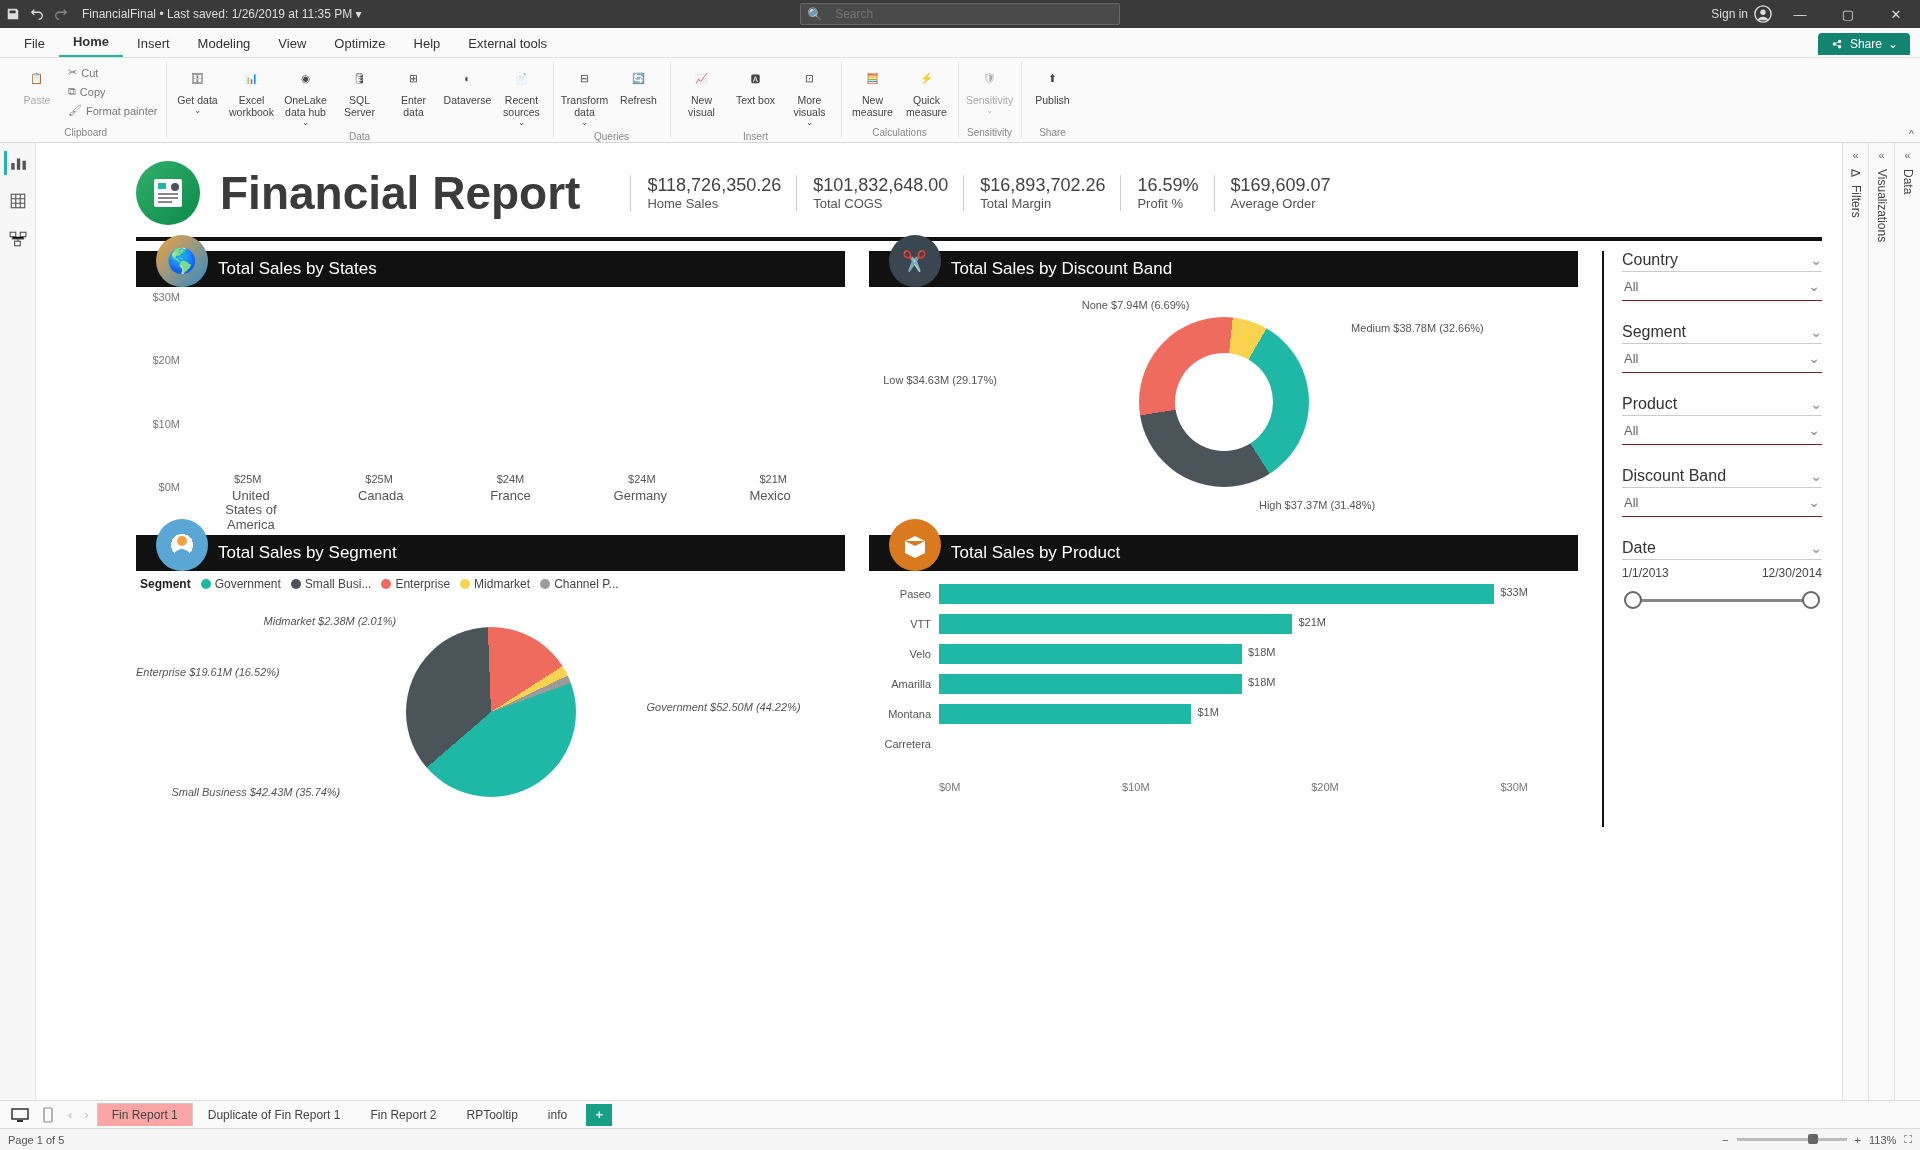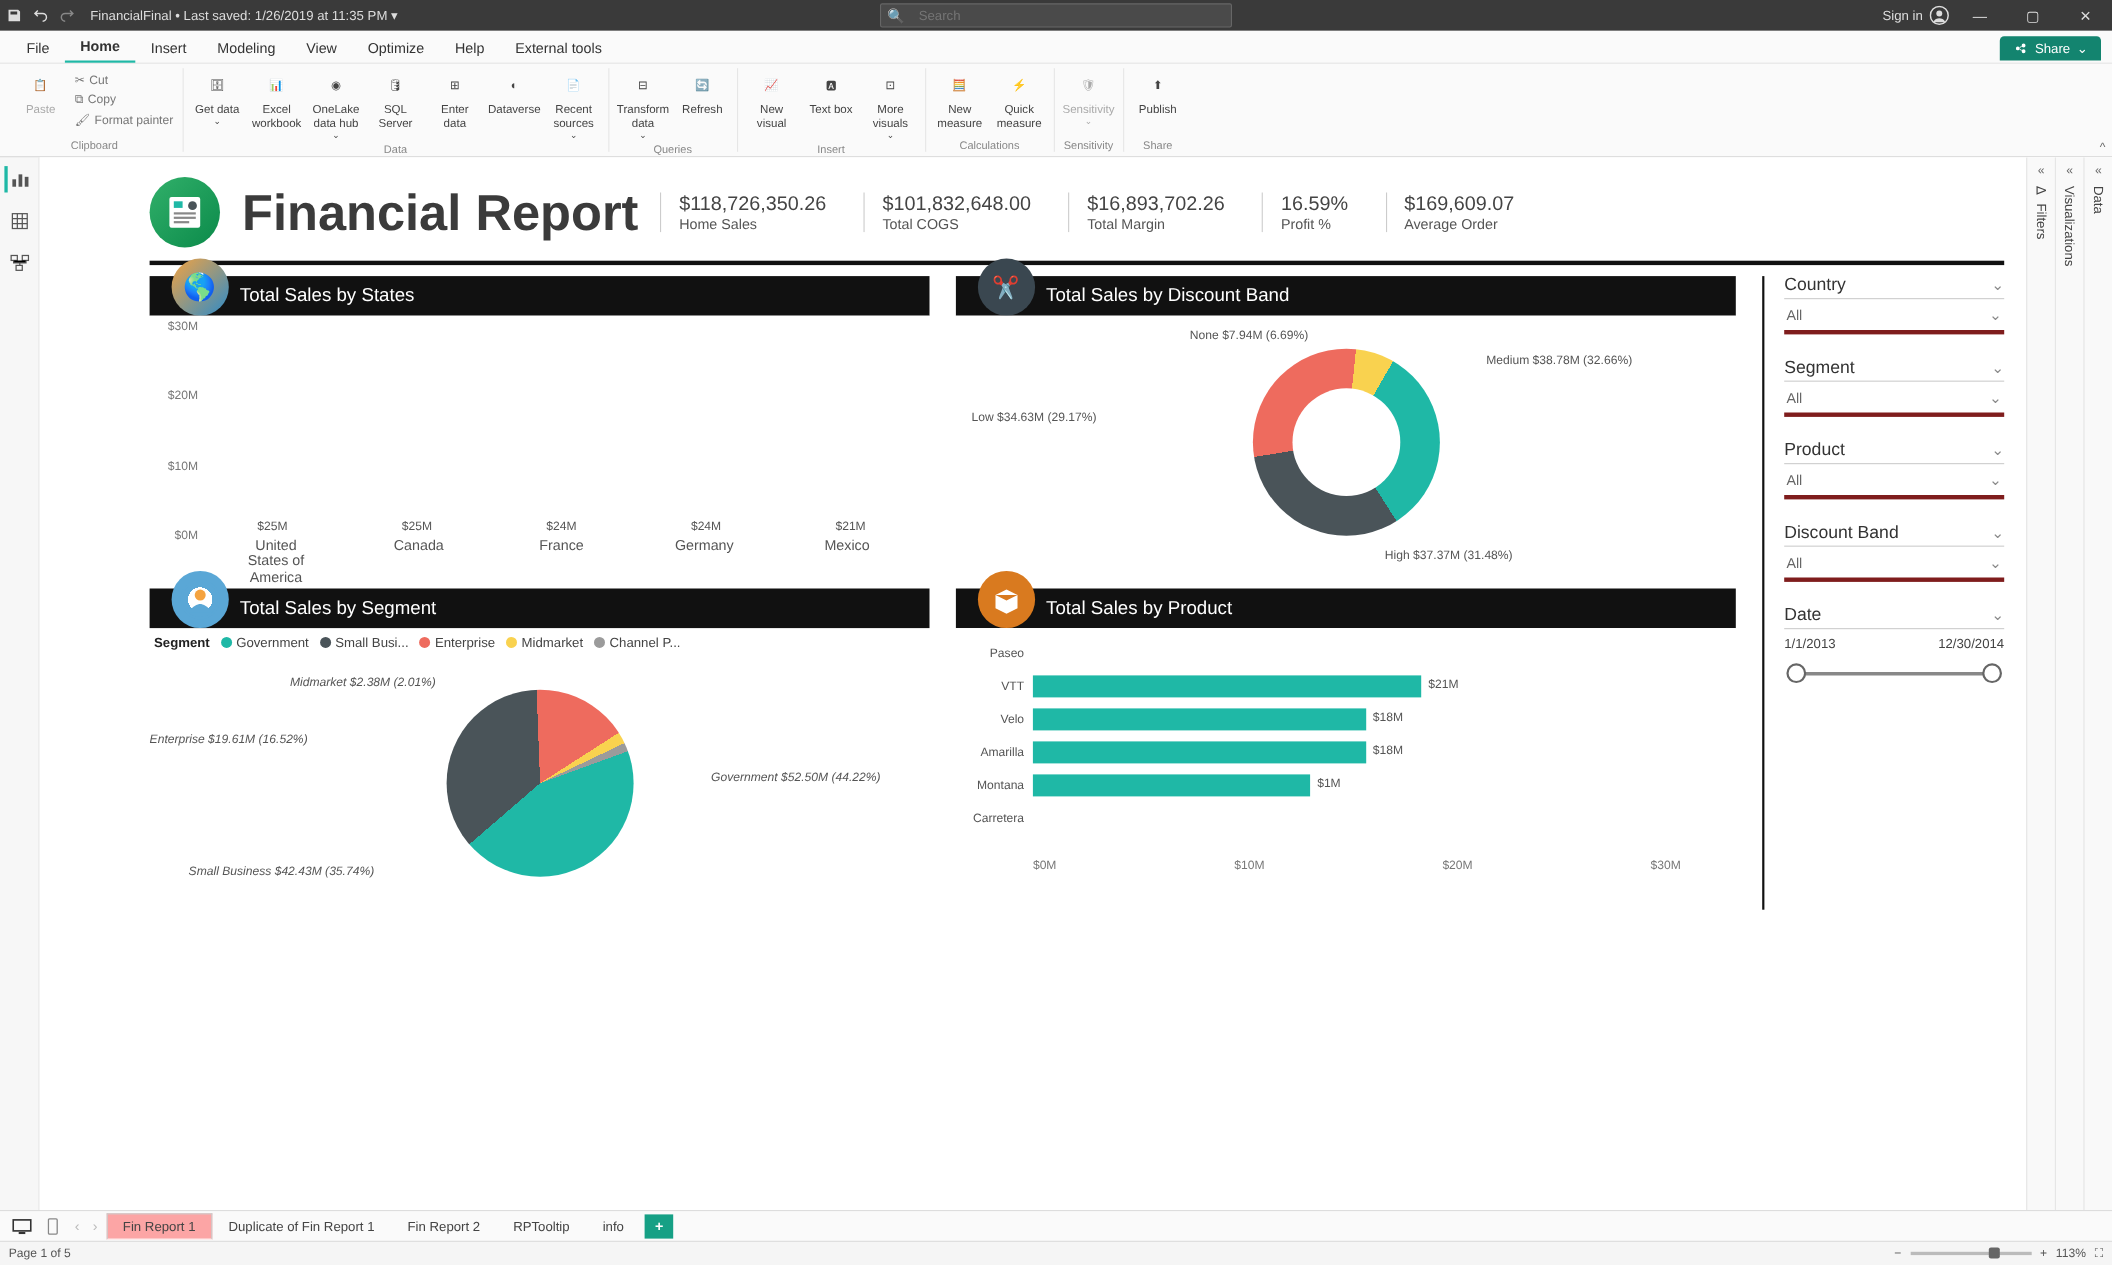--- a/index.html
+++ b/index.html
@@ -53,21 +53,21 @@
   .report-page{flex:1;padding:10px 20px 10px 100px;min-width:0;}
   
   .rightpanes{display:flex;}
   .pane-collapsed{width:26px;border-left:1px solid #e4e4e4;background:#f9f9f9;display:flex;flex-direction:column;align-items:center;padding-top:6px;}
   .pane-collapsed .chev{font-size:11px;color:#666;}
   .pane-collapsed .vlabel{writing-mode:vertical-rl;font-size:12px;color:#444;margin-top:8px;}
   
   .rep-header{display:flex;align-items:center;gap:20px;padding:8px 0 10px;}
   .rep-logo{width:64px;height:64px;border-radius:50%;background:linear-gradient(135deg,#31b06a,#0b8a4a);display:flex;align-items:center;justify-content:center;}
   .rep-title{font-size:46px;font-weight:700;color:#3b3b3b;}
-  .kpis{display:flex;gap:34px;}
+  .kpis{display:flex;gap:15px;margin-left:30px;}
   .kpi{border-left:1px solid #ccc;padding-left:16px;}
   .kpi:first-child{border-left:1px solid #ccc;}
   .kpi .v{font-size:18px;color:#444;}
   .kpi .l{font-size:13px;color:#555;}
   .rep-rule{height:4px;background:#111;margin:2px 0 10px;}
   
   .rep-grid{display:grid;grid-template-columns: 1fr 1fr 220px;grid-template-rows:auto auto;gap:18px 24px;}
   .panel{position:relative;}
   .panel-title{background:var(--blackbar);color:#fff;font-size:17px;padding:6px 12px 6px 82px;position:relative;height:36px;display:flex;align-items:center;}
   .panel-badge{position:absolute;left:20px;top:-16px;width:52px;height:52px;border-radius:50%;display:flex;align-items:center;justify-content:center;font-size:24px;}
@@ -99,21 +99,21 @@
   .hbar-row{display:flex;align-items:center;height:26px;margin-bottom:4px;}
   .hbar-cat{width:62px;text-align:right;font-size:11px;color:#555;padding-right:8px;margin-left:-62px;}
   .hbar-track{flex:1;position:relative;height:20px;}
   .hbar{position:absolute;left:0;top:0;bottom:0;background:var(--teal);}
   .hbar-val{position:absolute;top:2px;font-size:11px;color:#555;}
   .hbar-xaxis{position:absolute;left:70px;right:50px;bottom:8px;display:flex;justify-content:space-between;font-size:11px;color:#777;}
   
   .slicers{grid-row:1 / span 2;grid-column:3;border-left:2px solid #111;padding-left:18px;}
   .slicer{margin-bottom:22px;}
   .slicer-head{display:flex;align-items:center;justify-content:space-between;border-bottom:1px solid #ccc;padding-bottom:2px;font-size:16px;color:#333;}
-  .slicer-val{display:flex;align-items:center;justify-content:space-between;font-size:13px;color:#666;padding:6px 2px;border-bottom:4px solid #7f1d1d;}
+  .slicer-val{display:flex;align-items:center;justify-content:space-between;font-size:13px;color:#666;padding:6px 2px;border-bottom:1px solid #7f1d1d;}
   .chev-down::after{content:"⌄";color:#888;font-size:14px;}
   .date-range{display:flex;justify-content:space-between;font-size:12px;color:#444;margin:6px 0;}
   .slider{position:relative;height:28px;}
   .slider-track{position:absolute;left:10px;right:10px;top:13px;height:3px;background:#888;border-radius:2px;}
   .slider-handle{position:absolute;top:5px;width:18px;height:18px;border:2px solid #666;border-radius:50%;background:#fff;}
   
   .pagetabs{height:28px;border-top:1px solid #ddd;background:#fafafa;display:flex;align-items:center;padding:0 8px;gap:4px;}
   .pt-icon{width:24px;height:20px;display:flex;align-items:center;justify-content:center;color:#555;}
   .pt-nav{color:#bbb;padding:0 4px;}
   .ptab{padding:4px 14px;font-size:12px;color:#444;border:1px solid transparent;white-space:nowrap;}
@@ -540,20 +540,24 @@
               <svg width="28" height="28" viewBox="0 0 28 28">
                   <path fill="#fff" d="M4 10l10-5 10 5v12l-10 5-10-5z"></path>
                   <path fill="#d97a1f" d="M14 5v22M4 10l10 5 10-5"></path>
                 </svg>
             </div>
             <span>Total Sales by Product</span>
           </div>
           <div class="panel-body hbar-chart" id="hbarProduct">
               <div class="hbar-row">
                 <div class="hbar-cat">Paseo</div>
+                <div class="hbar-track">
+                  <div class="hbar" style="width:94.28571428571428%;"></div>
+                  <div class="hbar-val" style="left:calc(94.28571428571428% + 6px);">$33M</div>
+                </div>
               </div>
               <div class="hbar-row">
                 <div class="hbar-cat">VTT</div>
                 <div class="hbar-track">
                   <div class="hbar" style="width:60%;"></div>
                   <div class="hbar-val" style="left:calc(60% + 6px);">$21M</div>
                 </div>
               </div>
               <div class="hbar-row">
                 <div class="hbar-cat">Velo</div>

